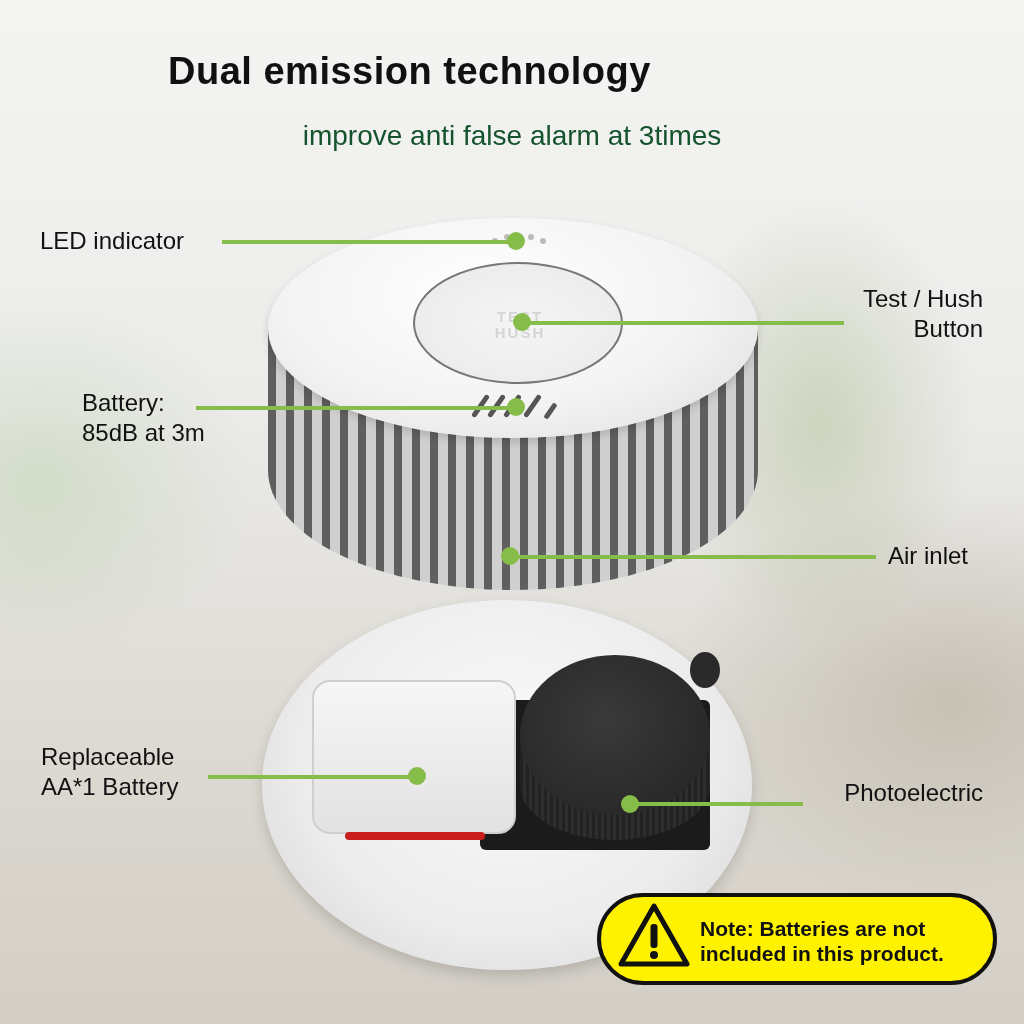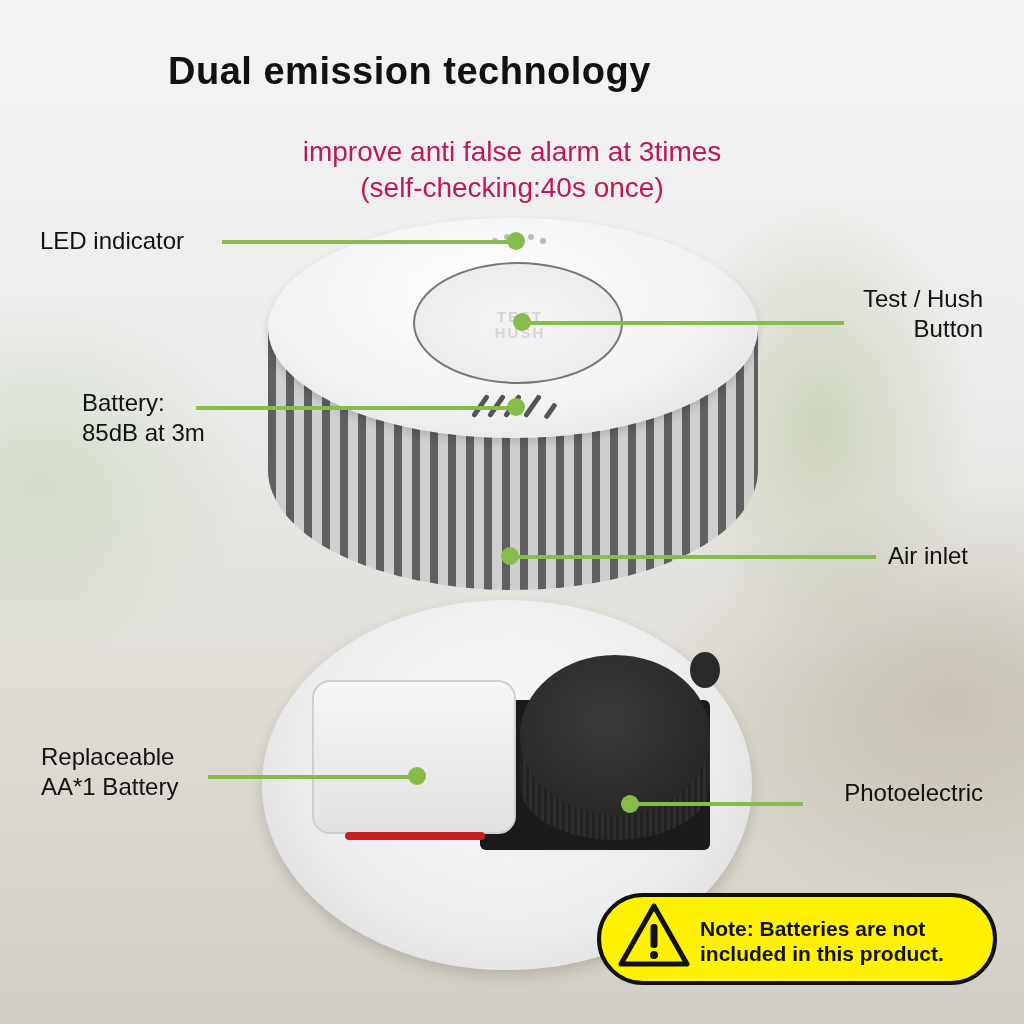--- a/index.html
+++ b/index.html
@@ -4,21 +4,21 @@
 <style>
   html,body{margin:0;padding:0;}
   body{width:1024px;height:1024px;overflow:hidden;position:relative;font-family:"Liberation Sans",sans-serif;
     background:
       radial-gradient(ellipse 220px 320px at 820px 420px, rgba(150,170,110,0.35), transparent 70%),
       radial-gradient(ellipse 300px 260px at 40px 480px, rgba(170,200,150,0.35), transparent 70%),
       radial-gradient(ellipse 420px 300px at 950px 700px, rgba(170,160,140,0.45), transparent 70%),
       linear-gradient(180deg,#f4f4f3 0%,#ebebea 40%,#dedbd4 70%,#d3cec5 100%);}
   .abs{position:absolute;}
   .title{left:0;width:819px;top:50px;text-align:center;font-size:38px;font-weight:bold;color:#111;letter-spacing:0.5px;}
-  .subtitle{left:0;width:1024px;top:118px;text-align:center;font-size:28px;color:#be185d;line-height:36px;margin-top:16px;}
+  .subtitle{left:0;width:1024px;top:118px;text-align:center;font-size:28px;color:#14532d;line-height:36px;}
   .label{font-size:24px;color:#111;line-height:30px;}
   .label.right{text-align:right;}
   .line{height:4px;background:#86bd4a;}
   .dot{width:18px;height:18px;border-radius:50%;background:#86bd4a;}
   
   .cap-side{left:268px;top:330px;width:490px;height:260px;border-radius:0 0 245px 245px / 0 0 120px 120px;
     background:repeating-linear-gradient(90deg,#5f5f5f 0 8px,#cfcfcf 8px 18px);}
   .cap-top{left:268px;top:218px;width:490px;height:220px;border-radius:50%;
     background:radial-gradient(ellipse at 45% 35%,#ffffff 0%,#f3f3f3 55%,#dcdcdc 100%);box-shadow:0 4px 8px rgba(0,0,0,0.15);}
   .button-ring{left:413px;top:262px;width:206px;height:118px;border-radius:50%;border:2px solid #777;
@@ -39,21 +39,20 @@
   .note{left:597px;top:893px;width:400px;height:92px;background:#fff200;border:4px solid #111;border-radius:46px;box-sizing:border-box;}
   .note-text{left:700px;top:916px;font-size:21px;font-weight:bold;color:#111;line-height:25px;}
   .warn{left:618px;top:902px;width:72px;height:66px;}
 </style>
 </head>
 <body>
 
 <div class="abs title">Dual emission technology</div>
 <div class="abs subtitle">
   <div>improve anti false alarm at 3times</div>
-  <div>(self-checking:40s once)</div>
 </div>
 
 <div class="abs cap-side"></div>
 <div class="abs cap-top"></div>
 <div class="abs led" style="left:492px;top:238px;"></div>
 <div class="abs led" style="left:504px;top:234px;"></div>
 <div class="abs led" style="left:528px;top:234px;"></div>
 <div class="abs led" style="left:540px;top:238px;"></div>
 <div class="abs button-ring"></div>
 <div class="abs btn-text">

